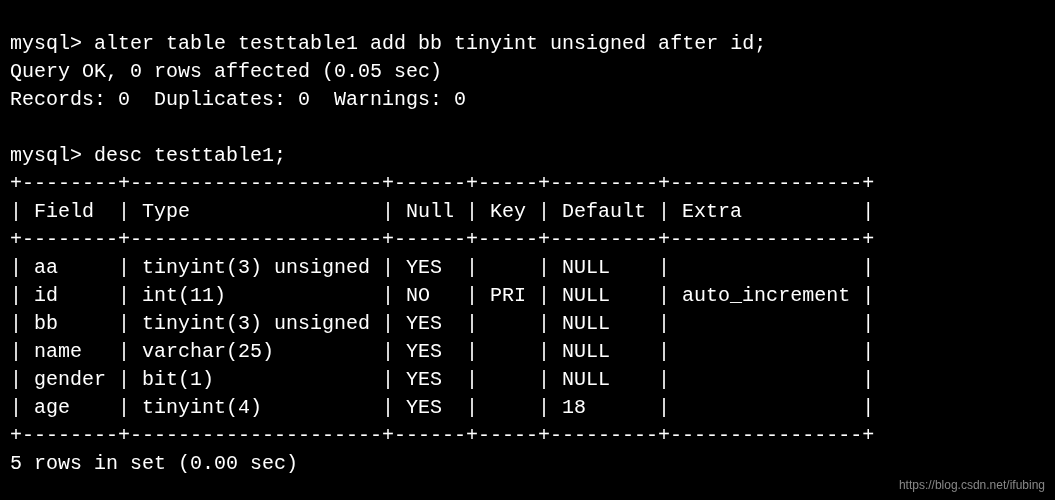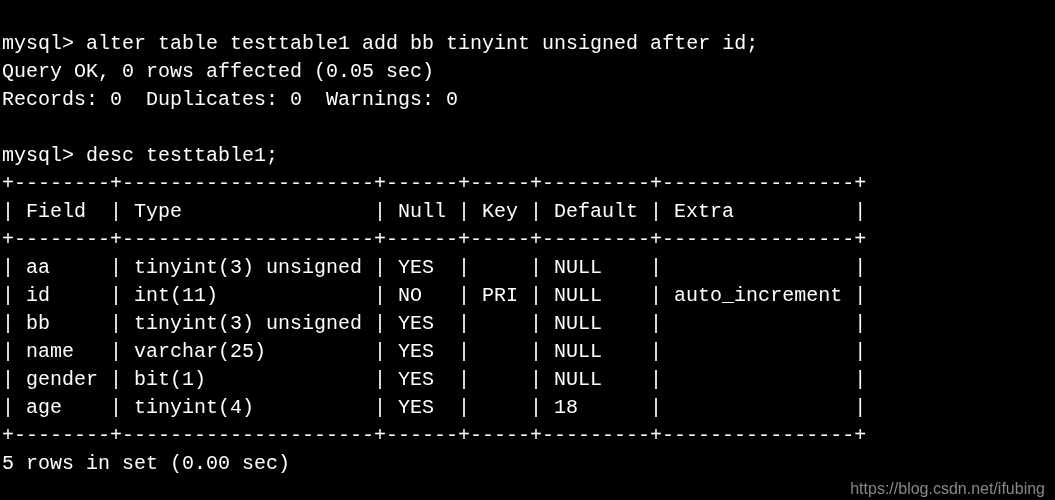--- a/index.html
+++ b/index.html
@@ -9,28 +9,28 @@
     color: #fff;
     font-family: "Courier New", Consolas, monospace;
     font-size: 20px;
     line-height: 1.4;
     width: 1055px;
     height: 500px;
     overflow: hidden;
     position: relative;
   }
   .terminal {
-    padding: 2px 0 0 2px;
+    padding: 2px 0 0 10px;
     white-space: pre;
   }
   .watermark {
     position: absolute;
-    bottom: 0;
+    bottom: 6px;
     right: 10px;
-    font-size: 16px;
+    font-size: 12px;
     color: #888;
     font-family: Arial, sans-serif;
   }
 </style>
 </head>
 <body>
 
 <div class="terminal">
 <span><span>mysql&gt;</span> <span>alter table testtable1 add bb tinyint unsigned after id;</span></span>
 <span>Query OK, 0 rows affected (0.05 sec)</span>

